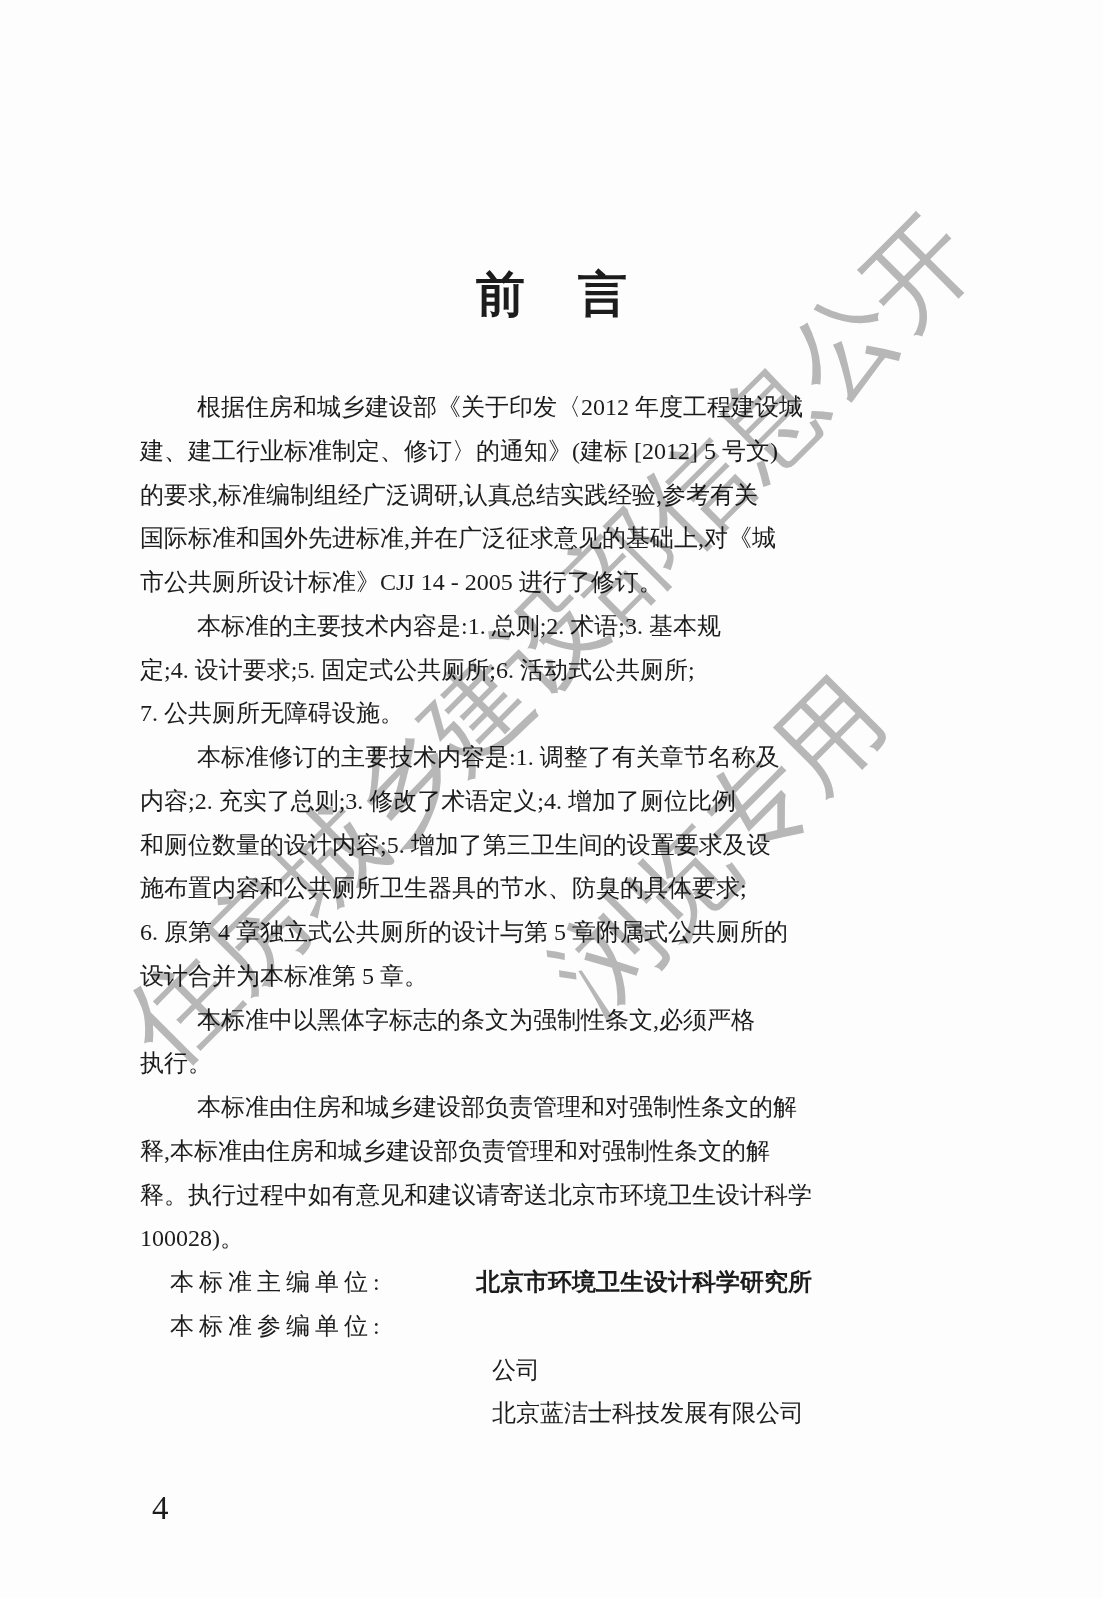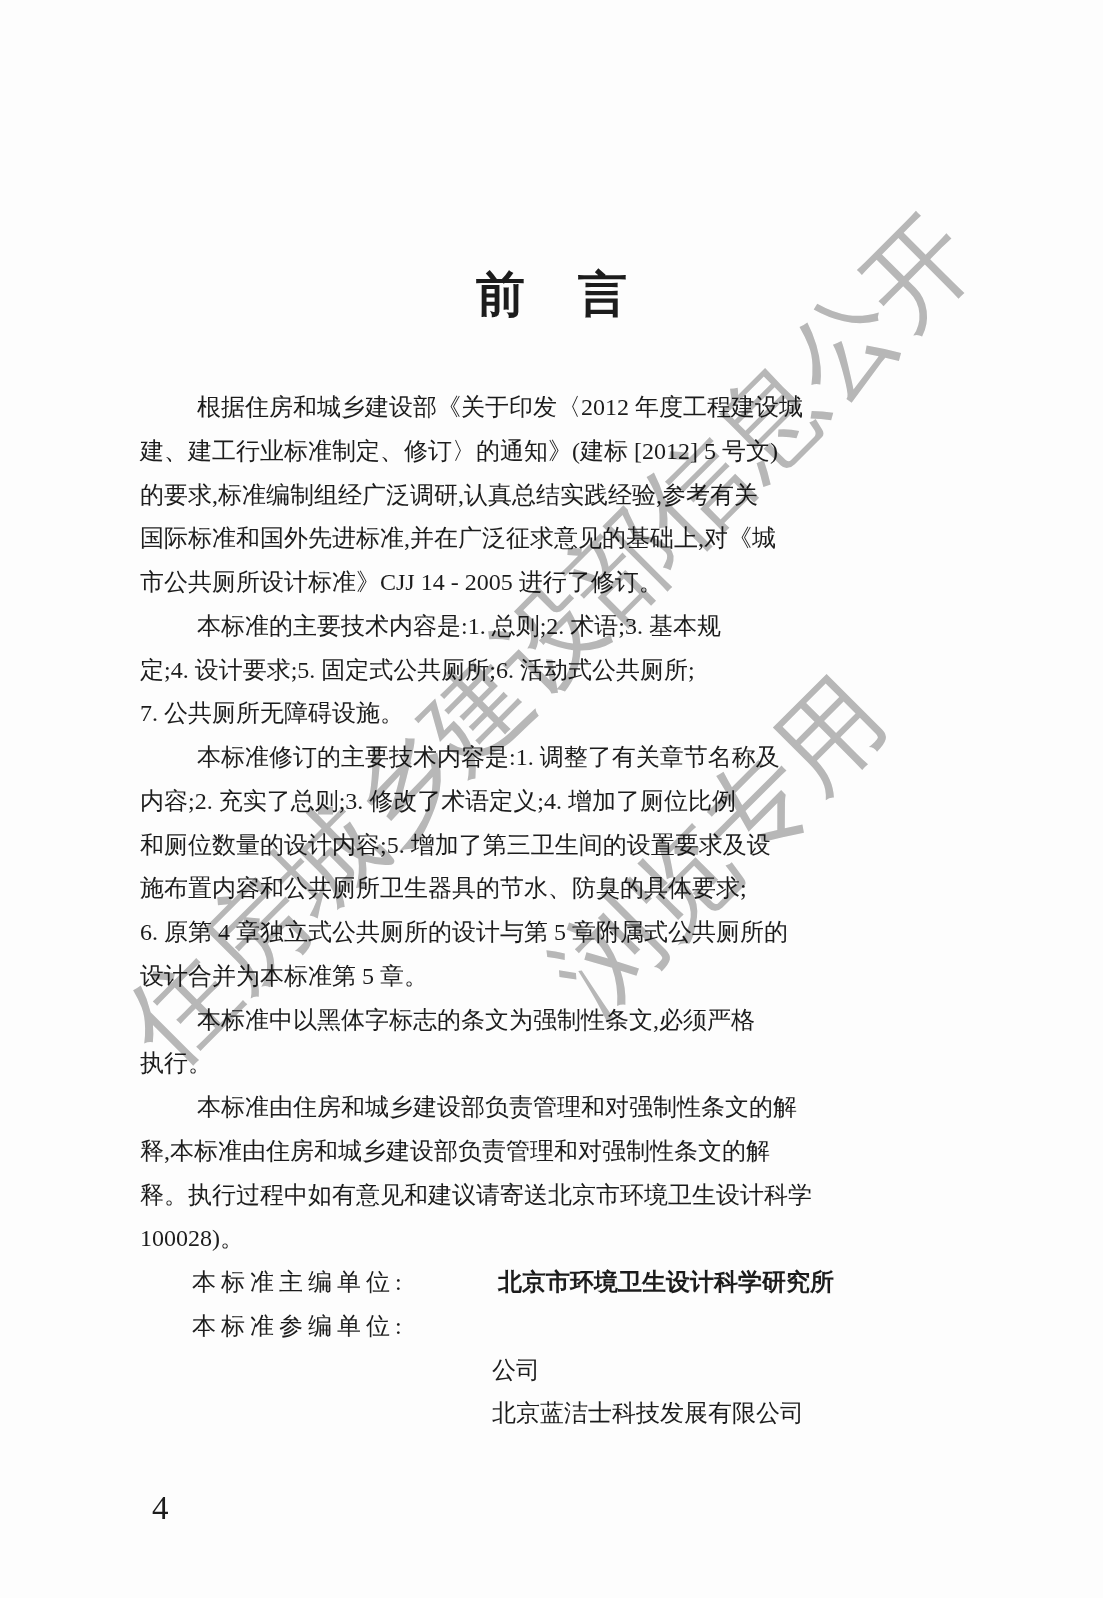--- a/index.html
+++ b/index.html
@@ -38,21 +38,21 @@
 
   
   .body-text {
     position:absolute; left:140px; top:386px; width:825px;
     font-size:24px; line-height:43.75px;
     z-index:2;
   }
   .line { white-space:nowrap; height:43.75px; }
   .indent { text-indent:57px; }
   .ed-row { display:flex; white-space:nowrap; height:43.75px; }
-  .ed-label { flex:none; margin-left:52px; width:306px; letter-spacing:5px; }
+  .ed-label { flex:none; margin-left:30px; width:306px; letter-spacing:5px; }
   .ed-value { flex:none;font-weight:bold; }
   .cont-company { padding-left:352px; }
 
   
   .page-num {
     position:absolute; left:152px; top:1490px;
     font-size:33px; z-index:2;
   }
 </style>
 </head>

